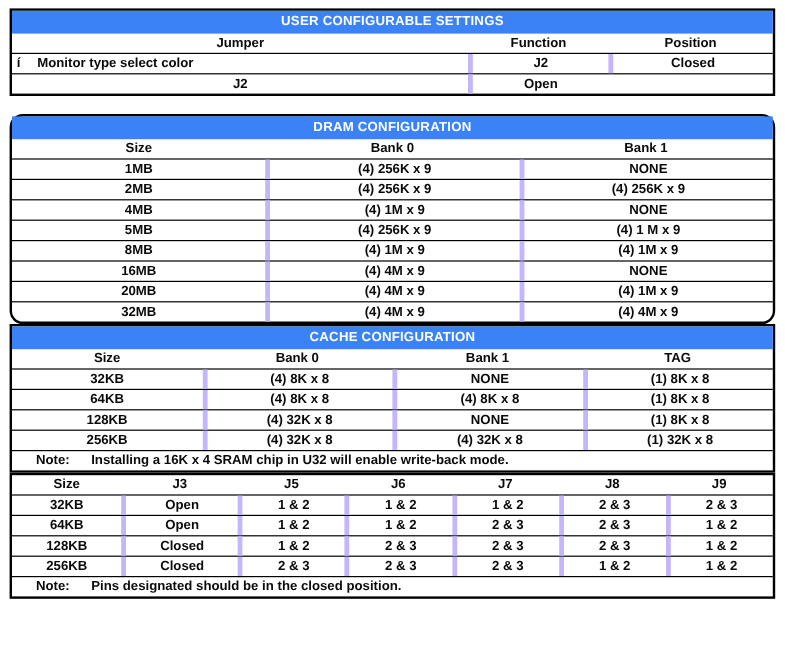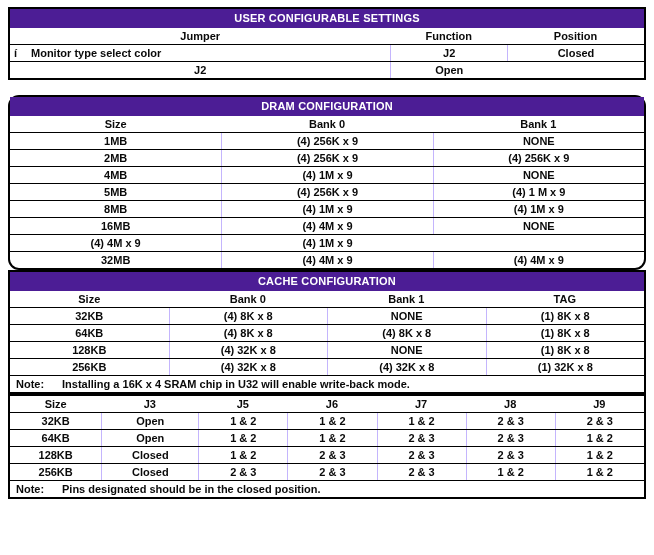--- a/index.html
+++ b/index.html
@@ -12,49 +12,49 @@
   .page{width:638px;margin:0 auto;padding-top:7px;}
   .tbl{
     border:2px solid #000;
     background:#fff;
     box-sizing:border-box;
   }
   .tbl + .tbl{}
   .tbl.t0{margin-top:0;}
   .tbl.t1{margin-top:15px;border-radius:11px;}
   .title{
-    background:#4c1d95;color:#fff;
+    background:#3b82f6;color:#fff;
     height:19px;line-height:19px;
     text-align:center;
     font-size:11px;font-weight:700;
     letter-spacing:.2px;
   }
   .headrow,.trow{display:grid;}
   .t0 .headrow,.t0 .trow{grid-template-columns:60% 18.4% 21.6%;}
   .t1 .headrow,.t1 .trow{grid-template-columns:repeat(3,1fr);}
   .t2 .headrow,.t2 .trow{grid-template-columns:repeat(4,1fr);}
   .t3 .headrow,.t3 .trow{grid-template-columns:14.4% 15.3% repeat(5,14.06%);}
   .hcell{
     height:16px;line-height:16px;
     text-align:center;font-size:11px;font-weight:700;
   }
   .trow{border-top:1px solid #000;}
   .tcell{
     height:16px;line-height:16px;
     text-align:center;font-size:11px;font-weight:700;
     white-space:nowrap;overflow:hidden;
   }
-  .tcell + .tcell{border-left:1px solid #c4b5fd;}
+  .tcell + .tcell{border-left:4px solid #c4b5fd;}
   .tcell.left{display:flex;text-align:left;}
   .bullet{width:17px;padding-left:4px;flex:0 0 auto;}
   .noterow{
     border-top:1px solid #000;
     height:16px;line-height:16px;
     font-size:11px;font-weight:700;
-    padding-left:6px;white-space:nowrap;
+    padding-left:20px;white-space:nowrap;
   }
   .notelabel{display:inline-block;min-width:46px;}
 </style>
 </head>
 <body>
 
 <div class="page">
 
   <section class="tbl t0">
     <div class="title">USER CONFIGURABLE SETTINGS</div>
@@ -111,20 +111,21 @@
           <div class="tcell">8MB</div>
           <div class="tcell">(4) 1M x 9</div>
           <div class="tcell">(4) 1M x 9</div>
         </div>
         <div class="trow">
           <div class="tcell">16MB</div>
           <div class="tcell">(4) 4M x 9</div>
           <div class="tcell">NONE</div>
         </div>
         <div class="trow">
+          <div class="tcell">20MB</div>
           <div class="tcell">(4) 4M x 9</div>
           <div class="tcell">(4) 1M x 9</div>
         </div>
         <div class="trow">
           <div class="tcell">32MB</div>
           <div class="tcell">(4) 4M x 9</div>
           <div class="tcell">(4) 4M x 9</div>
         </div>
       </div>
   </section>

